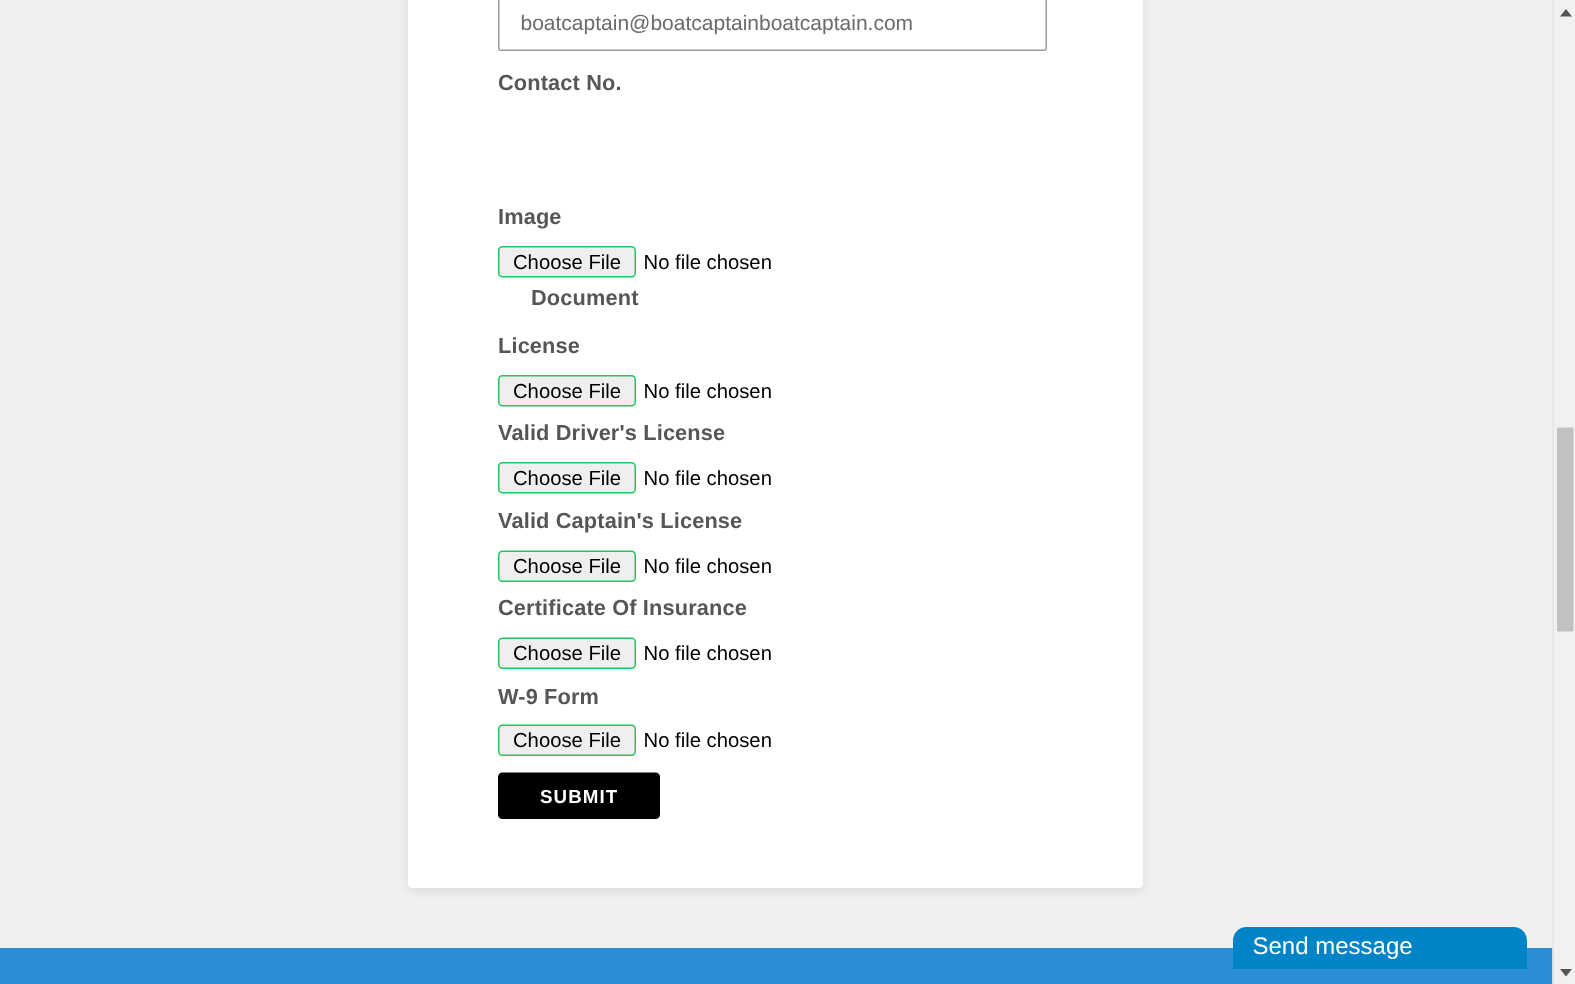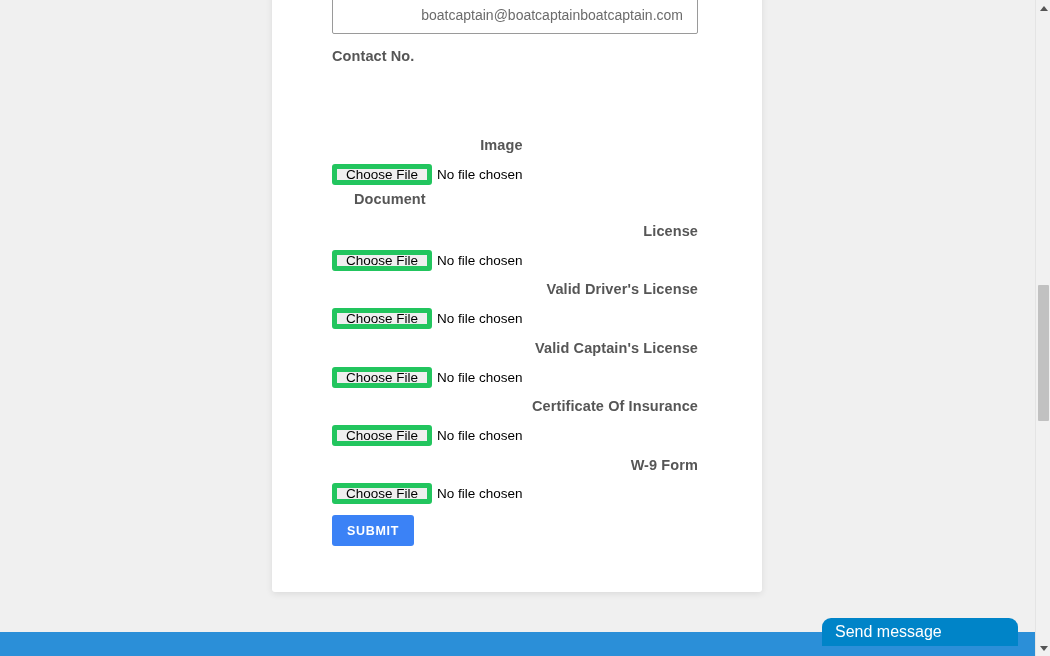--- a/index.html
+++ b/index.html
@@ -1,15 +1,15 @@
 <!DOCTYPE html>
 <html><head>
 <meta charset="utf-8">
 <style>
-  * { box-sizing: border-box; text-align: right; }
+  * { box-sizing: border-box; }
   html, body {
     margin: 0; padding: 0;
     width: 1050px; height: 656px;
     overflow: hidden;
     background: #f0f0f0;
     font-family: "Liberation Sans", sans-serif;
   }
   #viewport {
     position: relative;
     width: 1050px; height: 656px;
@@ -68,42 +68,42 @@
   .choose-file-btn {
     display: inline-flex;
     align-items: center;
     justify-content: center;
     height: 21px;
     padding: 0 9px;
     font-family: "Liberation Sans", sans-serif;
     font-size: 13.5px;
     color: #000;
     background: #efefef;
-    border: 5px solid #22c55e;
+    border: 1px solid #22c55e;
     border-radius: 3px;
     cursor: default;
     white-space: nowrap;
   }
   .file-status {
     margin-left: 5px;
     font-size: 13.5px;
     color: #000;
     white-space: nowrap;
   }
 
   
   #submit-button {
     display: inline-block;
-    padding: 9px 15px 8px;
+    padding: 9px 28px 8px;
     font-family: "Liberation Sans", sans-serif;
     font-size: 12.5px;
     font-weight: bold;
     letter-spacing: 0.7px;
     color: #ffffff;
-    background: #3b82f6;
+    background: #000000;
     border: none;
     border-radius: 3px;
     cursor: pointer;
   }
 
   
   #footer-bar {
     position: absolute;
     left: 0; top: 632px;
     width: 1035px; height: 24px;

